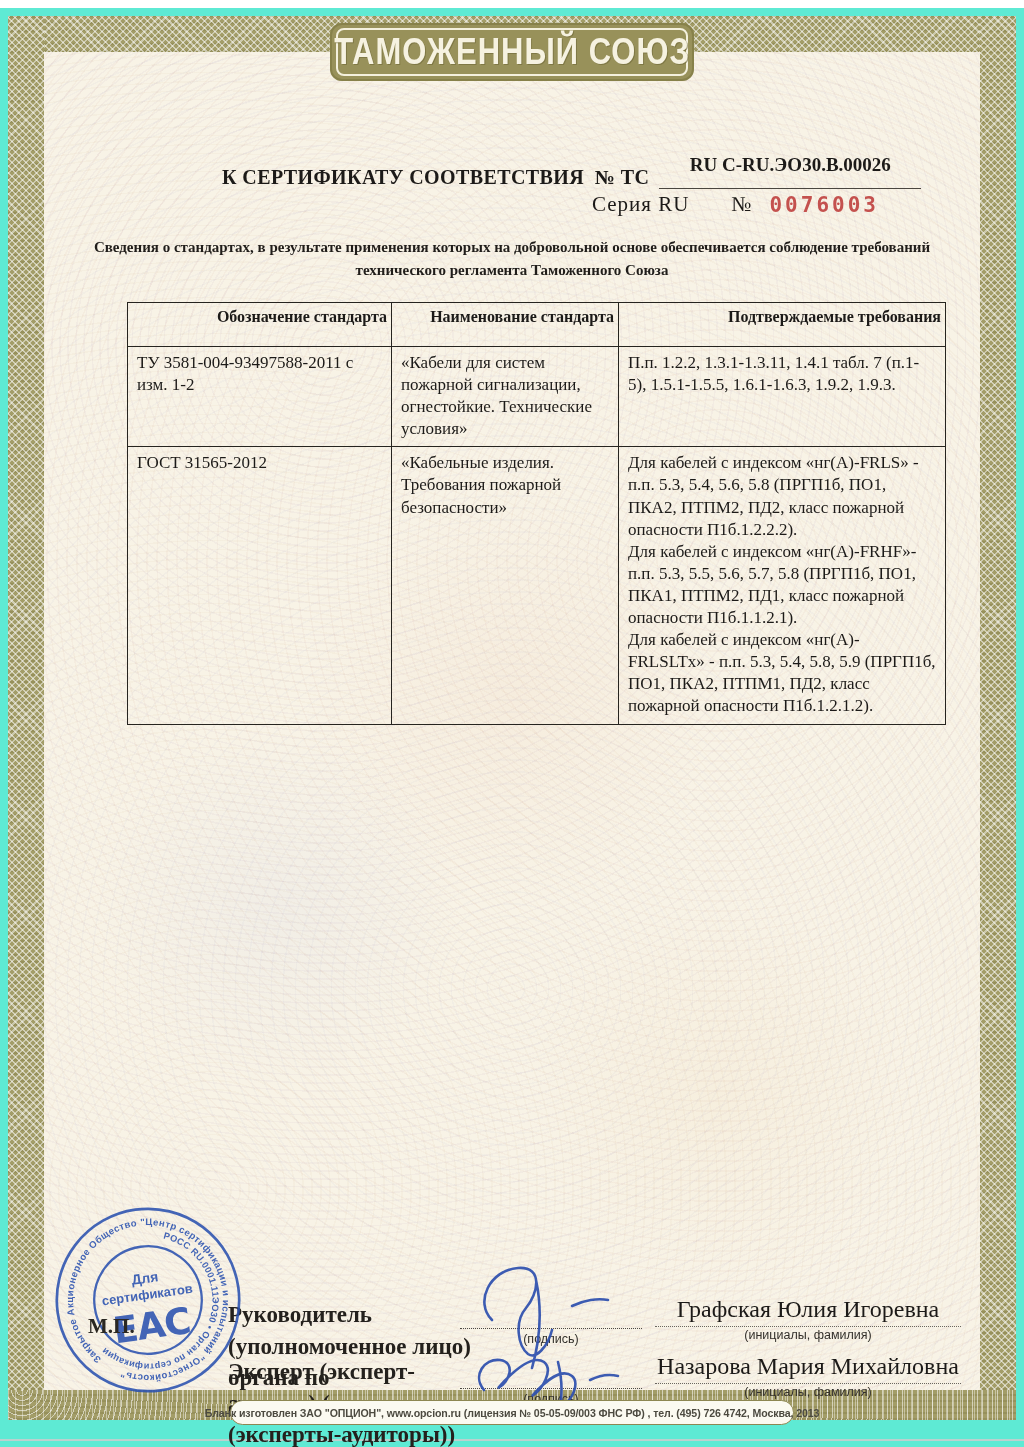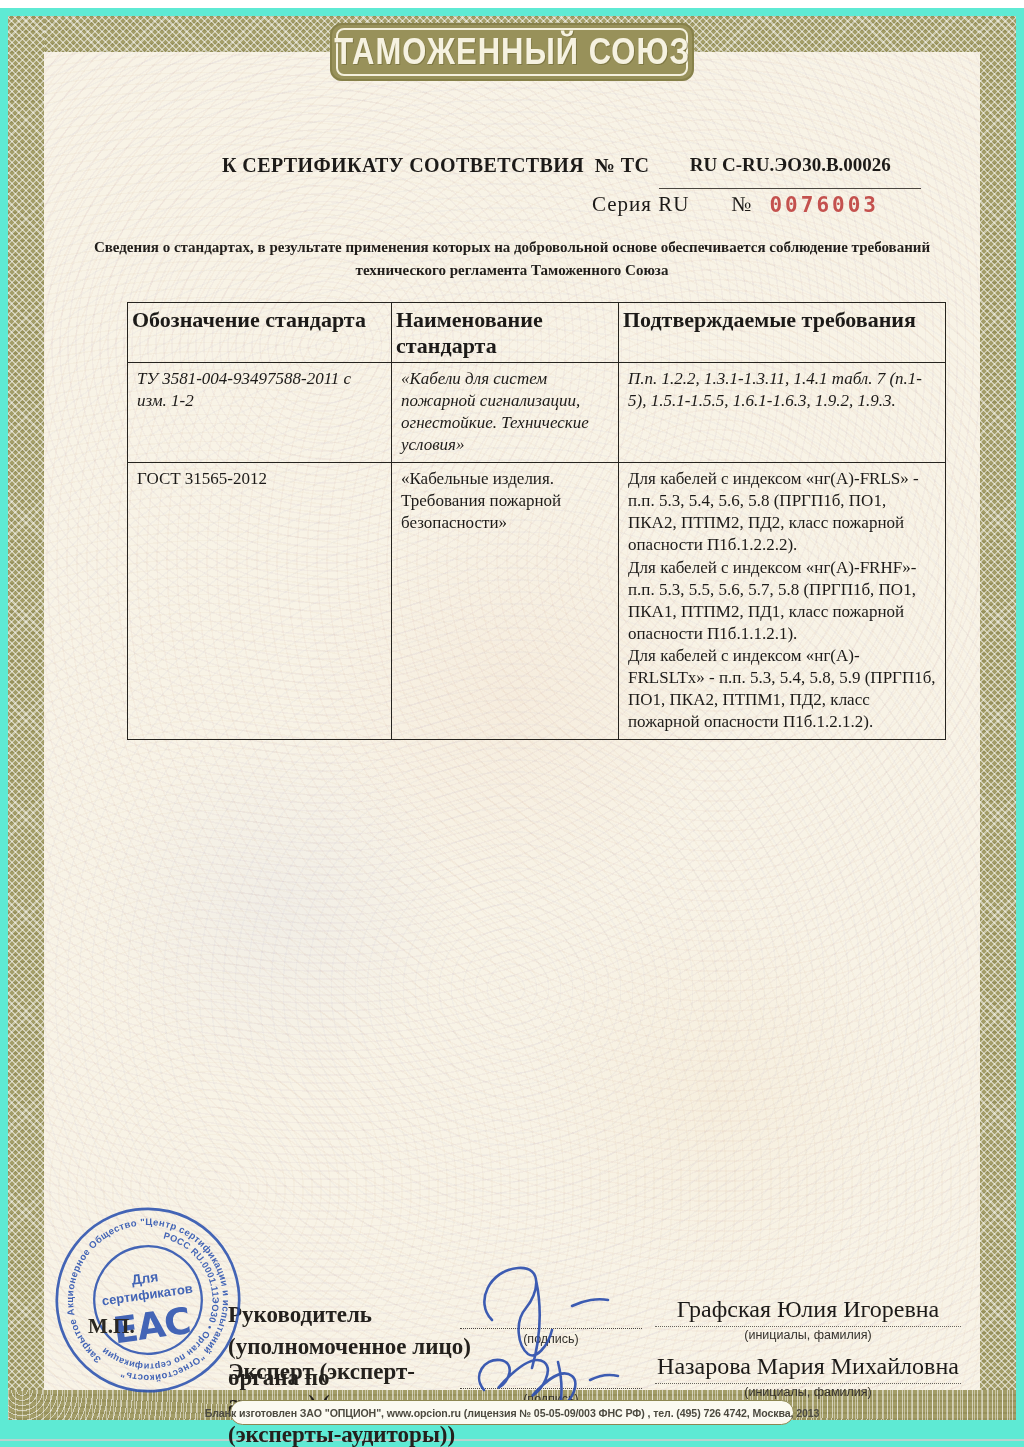--- a/index.html
+++ b/index.html
@@ -65,21 +65,21 @@
     color:#f6f2e0; letter-spacing:1px; transform:scale(1,1.18); white-space:nowrap;
     text-shadow: 1px 1px 0 rgba(110,104,55,.6);
   }
 
   .content { position:absolute; inset:0; z-index:3; }
 
   .doc-title {
     position:absolute; left:0; top:98px; width:100%; text-align:center;
     font-size:31px; font-weight:bold; letter-spacing:1.5px; color:#23201d;
   }
-  .cert-line { position:absolute; left:222px; top:146px; display:flex; align-items:flex-start; }
+  .cert-line { position:absolute; left:222px; top:146px; display:flex; align-items:flex-end; }
   .cert-label { font-size:20px; font-weight:bold; letter-spacing:.4px; white-space:pre; }
   .cert-number-box {
     width:262px; margin-left:10px; text-align:center;
     border-bottom:1.6px solid #4a463f; padding-bottom:12px;
     font-size:19px; font-weight:bold; white-space:nowrap;
   }
   .series-line { position:absolute; left:592px; top:184px; display:flex; align-items:center; }
   .series-label { font-size:21px; letter-spacing:1px; }
   .series-no-sign { font-size:21px; margin-left:42px; }
   .series-number {
@@ -89,26 +89,26 @@
   .intro {
     position:absolute; left:80px; top:228px; width:864px; text-align:center;
     font-size:15px; font-weight:bold; line-height:1.5; color:#201d1a;
   }
 
   
   .std-table-wrap { position:absolute; left:127px; top:294px; width:818px; }
   table.std { border-collapse:collapse; width:100%; table-layout:fixed; }
   table.std td, table.std th { border:1.7px solid #26241f; vertical-align:top; }
   table.std th {
-    font-size:22px; font-weight:bold; text-align:left; padding:4px 4px 2px;
+    font-size:16px; font-weight:bold; text-align:right; padding:4px 4px 2px;
     line-height:1.2; height:44px;
   }
   table.std td { font-size:17px; line-height:1.3; padding:5px 9px 6px; }
   col.c1 { width:264px; } col.c2 { width:227px; } col.c3 { width:327px; }
-  tr.r1 td { height:88px;font-style:italic; }
+  tr.r1 td { height:88px; }
   td .req-p { margin:0; }
 
   
   .stamp { position:absolute; left:52px; top:1196px; width:192px; height:192px; z-index:4; opacity:.88; }
   .mp-label { position:absolute; left:88px; top:1306px; font-size:21px; font-weight:bold; z-index:5; color:#2a2722; }
 
   
   .sig-label { position:absolute; width:252px; font-size:23px; font-weight:bold; line-height:1.38; color:#24211d; }
   .sig-label-1 { left:228px; top:1291px; }
   .sig-label-2 { left:228px; top:1348px; }

